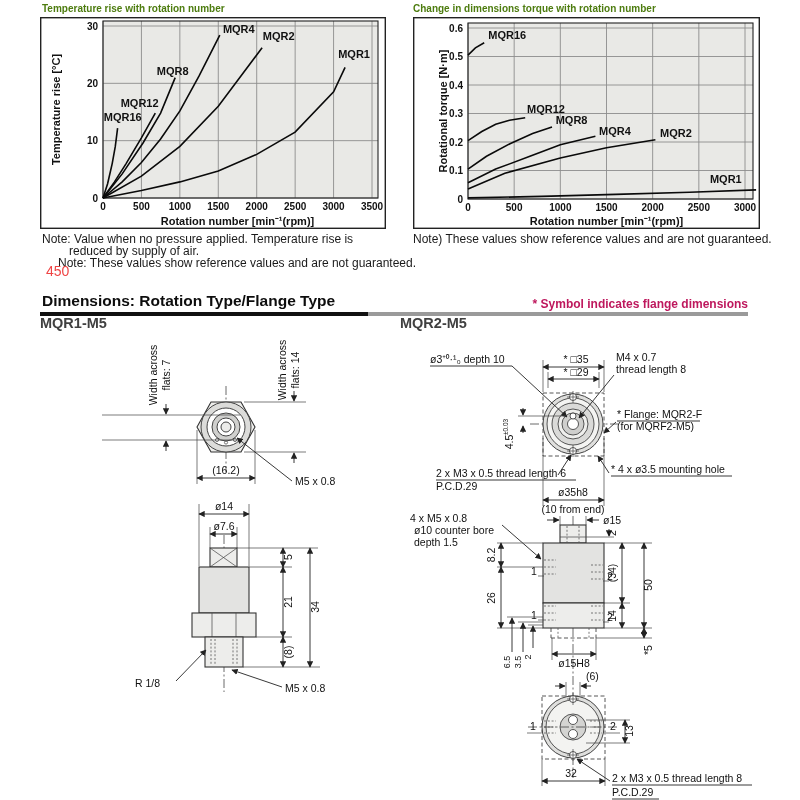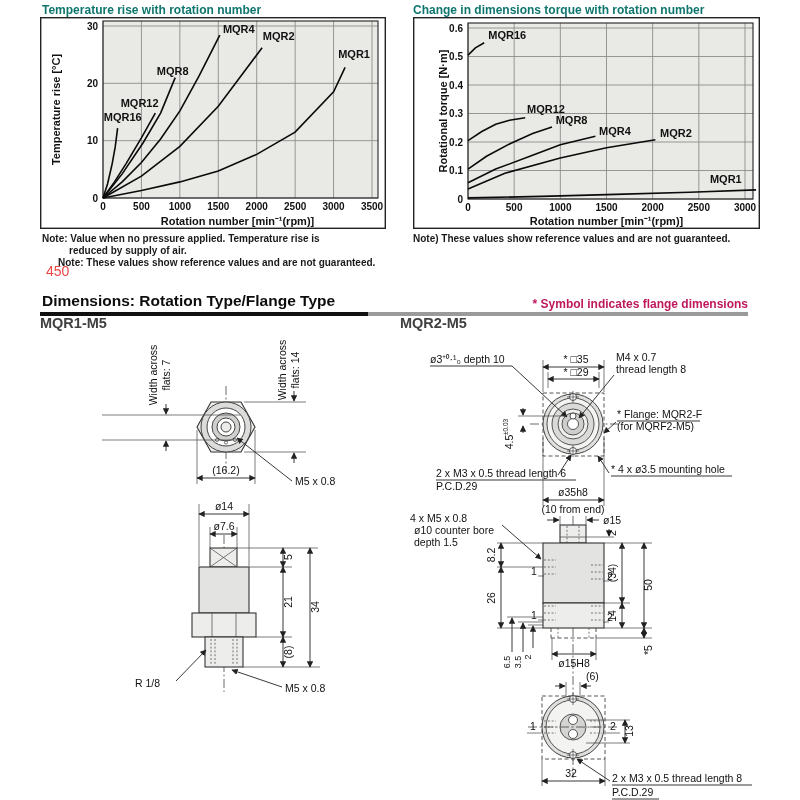--- a/index.html
+++ b/index.html
@@ -1,19 +1,19 @@
 <!DOCTYPE html>
 <html><head>
 <meta charset="utf-8">
 <style>
   html,body{margin:0;padding:0;background:#fff;}
   body{width:800px;height:800px;position:relative;font-family:"Liberation Sans",sans-serif;color:#111;overflow:hidden;}
   .abs{position:absolute;}
-  .chart-title{font-size:12px;font-weight:bold;color:#0f766e;}
-  .note{font-size:10px;color:#1a1a1a;line-height:12px;font-weight:bold;}
+  .chart-title{font-size:10px;font-weight:bold;color:#4d7c0f;}
+  .note{font-size:12px;color:#1a1a1a;line-height:12px;}
   .pageno{font-size:14px;color:#ef4444;margin-left:8px;}
   .sec-title{font-size:15.5px;font-weight:bold;color:#0d0d0d;}
   .sec-note{font-size:12px;font-weight:bold;color:#be185d;}
   .rule-black{background:#111;height:4px;}
   .rule-gray{background:#9a9a9a;height:4px;}
   .draw-title{font-size:14.5px;font-weight:bold;color:#404040;}
   svg{display:block;}
   svg text{font-family:"Liberation Sans",sans-serif;fill:#111;}
   .t{font-size:10.5px;}
   .t9{font-size:9px;}

